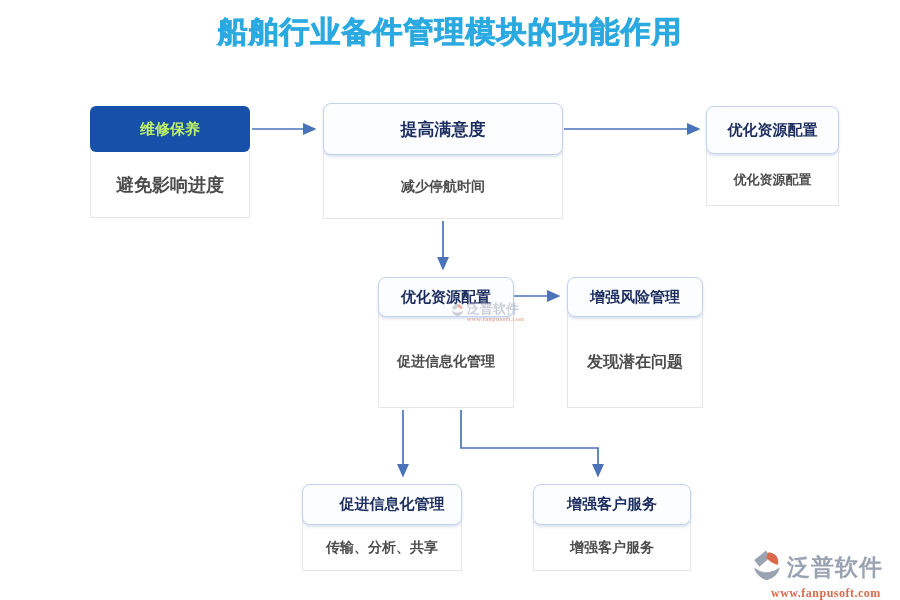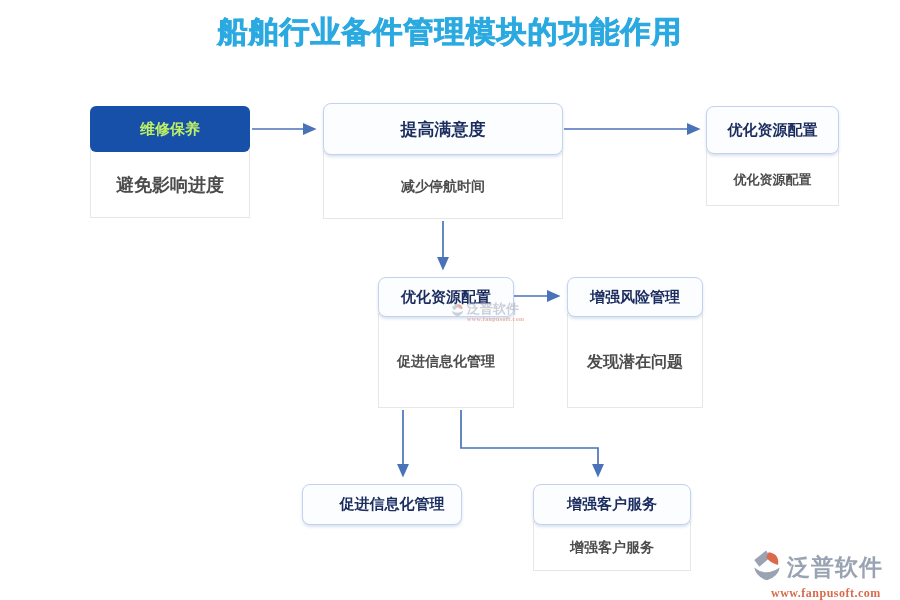--- a/index.html
+++ b/index.html
@@ -88,20 +88,21 @@
     <div class="detail" style="height:95px;font-size:14px;">促进信息化管理</div>
   </div>
 
   <div class="node" style="left:567px;top:277px;width:136px;">
     <div class="hdr" style="height:40px;font-size:15px;">增强风险管理</div>
     <div class="detail" style="height:95px;font-size:16px;">发现潜在问题</div>
   </div>
 
   <div class="node" style="left:302px;top:484px;width:160px;">
     <div class="hdr" style="height:41px;font-size:15px;padding-left:20px;">促进信息化管理</div>
+    <div class="detail" style="height:50px;font-size:14px;">传输、分析、共享</div>
   </div>
 
   <div class="node" style="left:533px;top:484px;width:158px;">
     <div class="hdr" style="height:41px;font-size:15px;">增强客户服务</div>
     <div class="detail" style="height:50px;font-size:14px;">增强客户服务</div>
   </div>
 
   <div class="watermark">
     <span>
       <svg width="15" height="15" viewBox="0 0 40 40">

